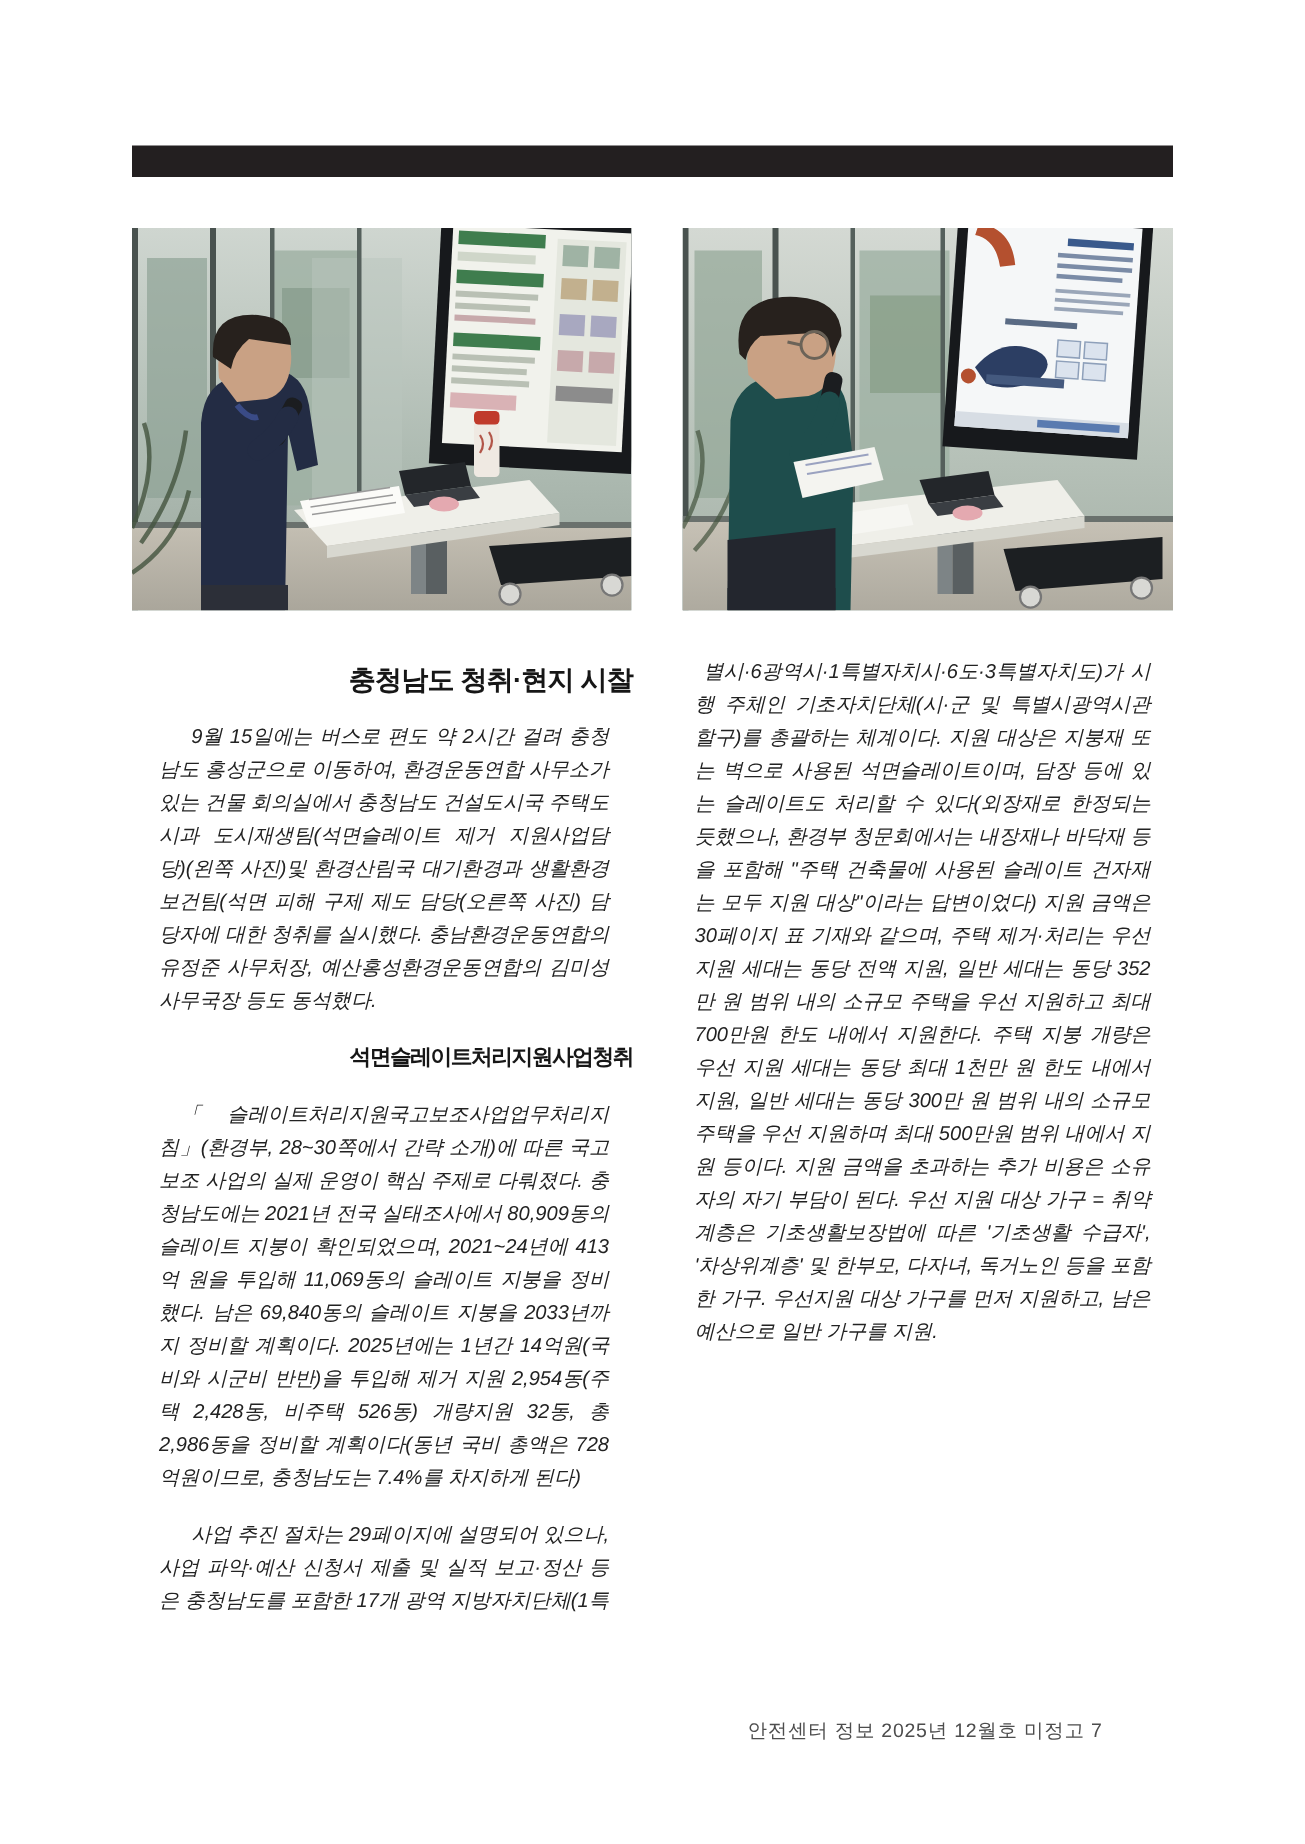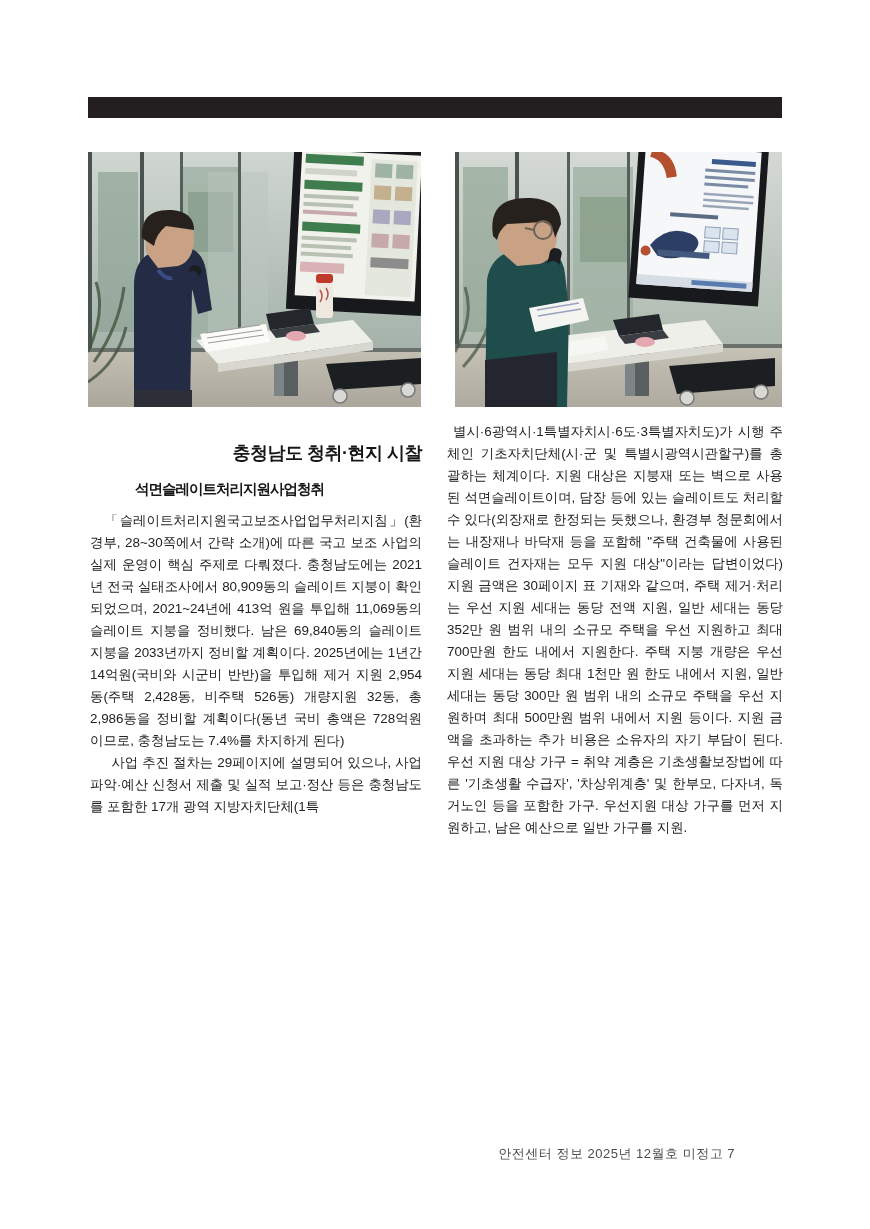--- a/index.html
+++ b/index.html
@@ -22,23 +22,23 @@
   .col{position:absolute;font-size:13.4px;line-height:22px;text-align:justify;color:#222;}
   .col-left{left:90px;top:442px;width:332px;}
   .col-right{left:447px;top:421px;width:336px;}
 
   .article-title{
     font-size:18px;font-weight:bold;letter-spacing:-0.5px;
     margin:0 0 14px 40px;color:#161616;text-align:right;
   }
   .subheading{
     font-size:14.5px;font-weight:bold;letter-spacing:-1px;
-    margin:3px 0 10px 45px;color:#161616;text-align:left;
-  }
-  .para{margin:0;}
+    margin:3px 0 10px 45px;color:#161616;text-align:right;
+  }
+  .para{margin:16px;font-style:italic;}
   .indent-2{text-indent:1.6em;}
   .indent-1{text-indent:1.1em;}
   .indent-half{text-indent:0.45em;}
   .para + .para{margin-top:0;}
 
   .page-footer{
     position:absolute;top:1131px;left:0;width:735px;text-align:right;
     font-size:13px;color:#4d4d4d;letter-spacing:0.5px;margin-top:14px;
   }
 </style>
@@ -213,20 +213,21 @@
       <line x1="82" y1="158" x2="124" y2="151" stroke="#9aa2c0" stroke-width="1.5"></line>
       <line x1="83" y1="164" x2="126" y2="157" stroke="#9aa2c0" stroke-width="1.5"></line>
       <rect x="30" y="240" width="72" height="15" fill="#23262e"></rect>
       <path d="M30 255 L30 208 L102 200 L102 255 Z" fill="#23262e"></path>
     </g>
   </svg>
 </div>
 
 <div class="col col-left">
   <h1 class="article-title">충청남도 청취·현지 시찰</h1>
+  <p class="para indent-2">9월 15일에는 버스로 편도 약 2시간 걸려 충청남도 홍성군으로 이동하여, 환경운동연합 사무소가 있는 건물 회의실에서 충청남도 건설도시국 주택도시과 도시재생팀(석면슬레이트 제거 지원사업담당)(왼쪽 사진)및 환경산림국 대기환경과 생활환경보건팀(석면 피해 구제 제도 담당(오른쪽 사진) 담당자에 대한 청취를 실시했다. 충남환경운동연합의 유정준 사무처장, 예산홍성환경운동연합의 김미성 사무국장 등도 동석했다.</p>
   <h2 class="subheading">석면슬레이트처리지원사업청취</h2>
   <p class="para indent-1">「슬레이트처리지원국고보조사업업무처리지침」(환경부, 28~30쪽에서 간략 소개)에 따른 국고 보조 사업의 실제 운영이 핵심 주제로 다뤄졌다. 충청남도에는 2021년 전국 실태조사에서 80,909동의 슬레이트 지붕이 확인되었으며, 2021~24년에 413억 원을 투입해 11,069동의 슬레이트 지붕을 정비했다. 남은 69,840동의 슬레이트 지붕을 2033년까지 정비할 계획이다. 2025년에는 1년간 14억원(국비와 시군비 반반)을 투입해 제거 지원 2,954동(주택 2,428동, 비주택 526동) 개량지원 32동, 총 2,986동을 정비할 계획이다(동년 국비 총액은 728억원이므로, 충청남도는 7.4%를 차지하게 된다)</p>
   <p class="para indent-2">사업 추진 절차는 29페이지에 설명되어 있으나, 사업 파악·예산 신청서 제출 및 실적 보고·정산 등은 충청남도를 포함한 17개 광역 지방자치단체(1특</p>
 </div>
 
 <div class="col col-right">
   <p class="para indent-half">별시·6광역시·1특별자치시·6도·3특별자치도)가 시행 주체인 기초자치단체(시·군 및 특별시광역시관할구)를 총괄하는 체계이다. 지원 대상은 지붕재 또는 벽으로 사용된 석면슬레이트이며, 담장 등에 있는 슬레이트도 처리할 수 있다(외장재로 한정되는 듯했으나, 환경부 청문회에서는 내장재나 바닥재 등을 포함해 "주택 건축물에 사용된 슬레이트 건자재는 모두 지원 대상"이라는 답변이었다) 지원 금액은 30페이지 표 기재와 같으며, 주택 제거·처리는 우선 지원 세대는 동당 전액 지원, 일반 세대는 동당 352만 원 범위 내의 소규모 주택을 우선 지원하고 최대 700만원 한도 내에서 지원한다. 주택 지붕 개량은 우선 지원 세대는 동당 최대 1천만 원 한도 내에서 지원, 일반 세대는 동당 300만 원 범위 내의 소규모 주택을 우선 지원하며 최대 500만원 범위 내에서 지원 등이다. 지원 금액을 초과하는 추가 비용은 소유자의 자기 부담이 된다. 우선 지원 대상 가구 = 취약 계층은 기초생활보장법에 따른 '기초생활 수급자', '차상위계층' 및 한부모, 다자녀, 독거노인 등을 포함한 가구. 우선지원 대상 가구를 먼저 지원하고, 남은 예산으로 일반 가구를 지원.</p>
 </div>
 
 <div class="page-footer">안전센터 정보 2025년 12월호 미정고 7</div>

